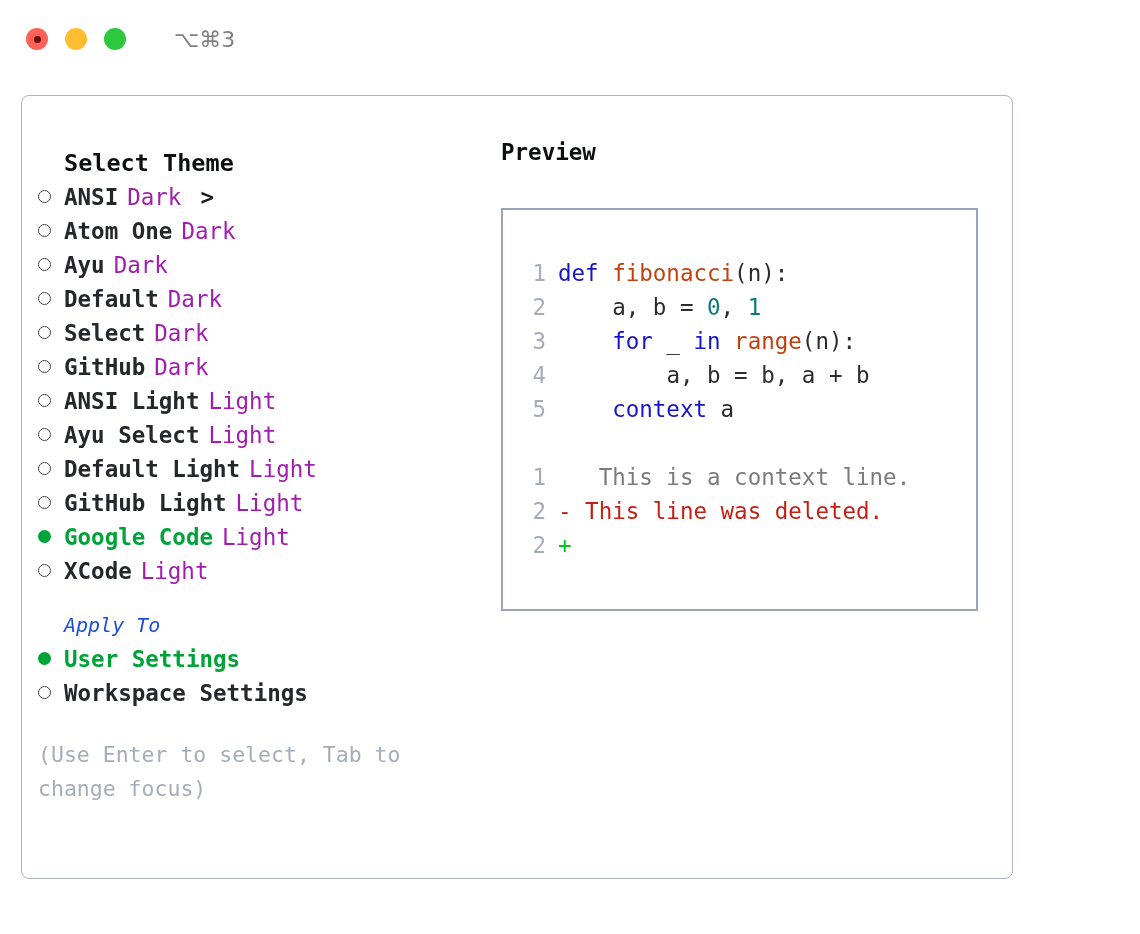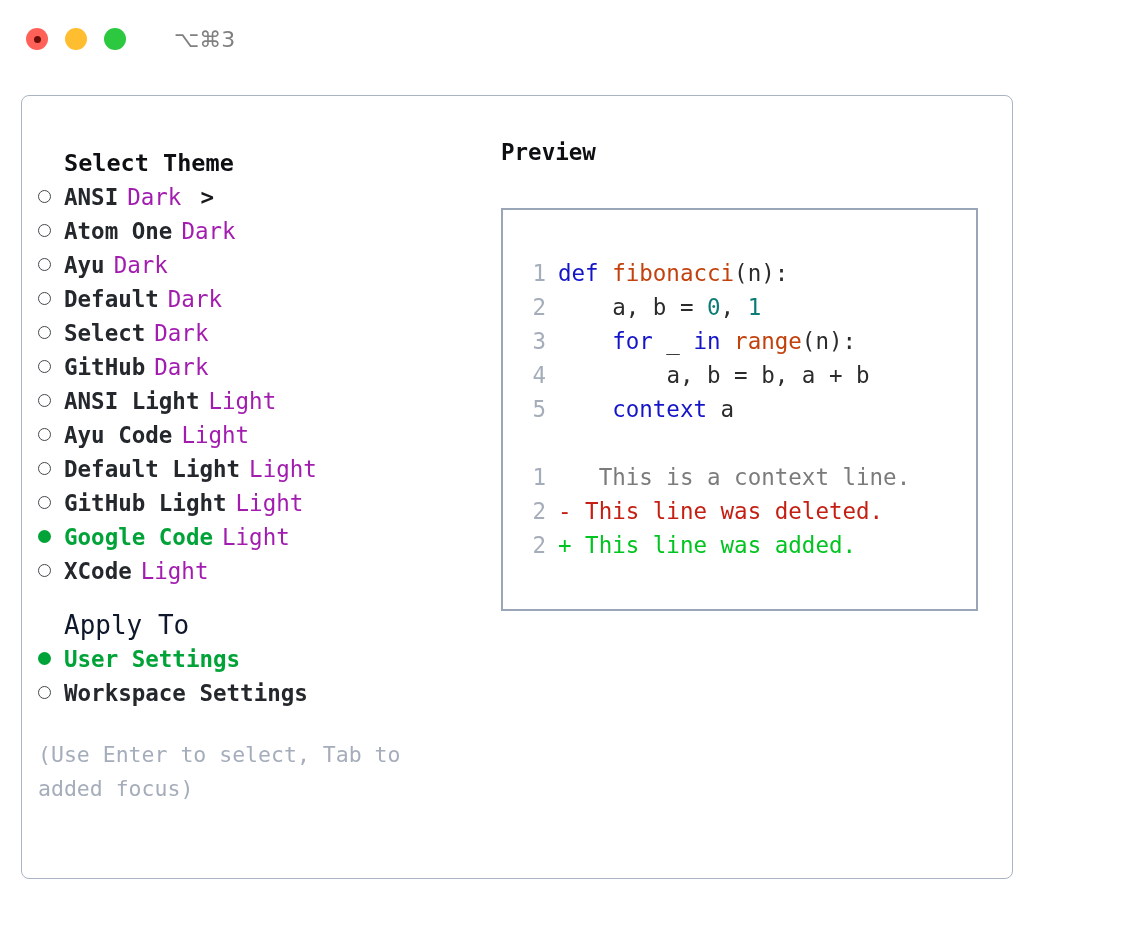--- a/index.html
+++ b/index.html
@@ -137,25 +137,26 @@
     margin-left: 9px;
   }
 
   .header-row {
     font-weight: bold;
     font-size: 23.5px;
   }
   .header-row .label { color: #0d0f12; font-weight: bold; }
 
   .section-title {
-    font-size: 26px;
-    line-height: 34px;
-    color: #0f172a;
+    font-size: 20px;
+    line-height: 34px;
+    color: #1d4ed8;
     padding-left: 26px;
     height: 34px;
+    font-style: italic;
   }
 
   .spacer-sm { height: 20px; }
 
   .hint {
     margin-top: 28px;
     font-size: 21.5px;
     line-height: 34px;
     color: #a5adbb;
     width: 410px;
@@ -243,56 +244,56 @@
         </div>
 
         <div id="theme-list">
             <div class="row"><span class="marker"><span class="bullet-open"></span></span><span class="label">ANSI</span><span class="tag">Dark</span></div>
             <div class="row"><span class="marker"><span class="bullet-open"></span></span><span class="label">Atom One</span><span class="tag">Dark</span></div>
             <div class="row"><span class="marker"><span class="bullet-open"></span></span><span class="label">Ayu</span><span class="tag">Dark</span></div>
             <div class="row"><span class="marker"><span class="bullet-open"></span></span><span class="label">Default</span><span class="tag">Dark</span></div>
             <div class="row"><span class="marker"><span class="bullet-open"></span></span><span class="label">Select</span><span class="tag">Dark</span></div>
             <div class="row"><span class="marker"><span class="bullet-open"></span></span><span class="label">GitHub</span><span class="tag">Dark</span></div>
             <div class="row"><span class="marker"><span class="bullet-open"></span></span><span class="label">ANSI Light</span><span class="tag">Light</span></div>
-            <div class="row"><span class="marker"><span class="bullet-open"></span></span><span class="label">Ayu Code</span><span class="tag">Light</span></div>
+            <div class="row"><span class="marker"><span class="bullet-open"></span></span><span class="label">Ayu Select</span><span class="tag">Light</span></div>
             <div class="row"><span class="marker"><span class="bullet-open"></span></span><span class="label">Default Light</span><span class="tag">Light</span></div>
             <div class="row"><span class="marker"><span class="bullet-open"></span></span><span class="label">GitHub Light</span><span class="tag">Light</span></div>
             <div class="row"><span class="marker"><span class="bullet-filled"></span></span><span class="label selected">Google Code</span><span class="tag">Light</span></div>
             <div class="row"><span class="marker"><span class="bullet-open"></span></span><span class="label">XCode</span><span class="tag">Light</span></div>
           </div>
 
         <div class="spacer-sm"></div>
 
         <div class="section-title">Apply To</div>
 
         <div id="apply-list">
             <div class="row"><span class="marker"><span class="bullet-filled"></span></span><span class="label selected">User Settings</span></div>
             <div class="row"><span class="marker"><span class="bullet-open"></span></span><span class="label">Workspace Settings</span></div>
           </div>
 
-        <div class="hint">(Use Enter to select, Tab to added focus)</div>
+        <div class="hint">(Use Enter to select, Tab to change focus)</div>
       </div>
 
       <div class="right-col">
         <div class="preview-title">Preview</div>
 
         <div class="code-box">
           <div class="code-body">
             <div id="code-lines">
                 <div class="code-line"><span class="lno">1</span><span><span class="tok-kw">def </span><span class="tok-fn">fibonacci</span><span class="tok-pun">(</span><span class="tok-id">n</span><span class="tok-pun">):</span></span></div>
                 <div class="code-line"><span class="lno">2</span><span><span class="tok-pun">    </span><span class="tok-id">a, b = </span><span class="tok-num">0</span><span class="tok-id">, </span><span class="tok-num">1</span></span></div>
                 <div class="code-line"><span class="lno">3</span><span><span class="tok-pun">    </span><span class="tok-kw">for</span><span class="tok-id"> _ </span><span class="tok-kw">in</span><span class="tok-id"> </span><span class="tok-fn">range</span><span class="tok-pun">(</span><span class="tok-id">n</span><span class="tok-pun">):</span></span></div>
                 <div class="code-line"><span class="lno">4</span><span><span class="tok-pun">        </span><span class="tok-id">a, b = b, a + b</span></span></div>
                 <div class="code-line"><span class="lno">5</span><span><span class="tok-pun">    </span><span class="tok-kw">context</span><span class="tok-id"> a</span></span></div>
               </div>
             <div class="code-gap"></div>
             <div id="diff-lines">
                 <div class="code-line"><span class="lno">1</span><span class="tok-ctx"> </span><span class="tok-ctx">  This is a context line.</span></div>
                 <div class="code-line"><span class="lno">2</span><span class="tok-del">-</span><span class="tok-del"> This line was deleted.</span></div>
-                <div class="code-line"><span class="lno">2</span><span class="tok-add">+</span><span class="tok-add"> This line was added.</span></div>
+                <div class="code-line"><span class="lno">2</span><span class="tok-add">+</span></div>
               </div>
           </div>
         </div>
       </div>
 
     </div>
   </div>
 </div>
 
 </body></html>

